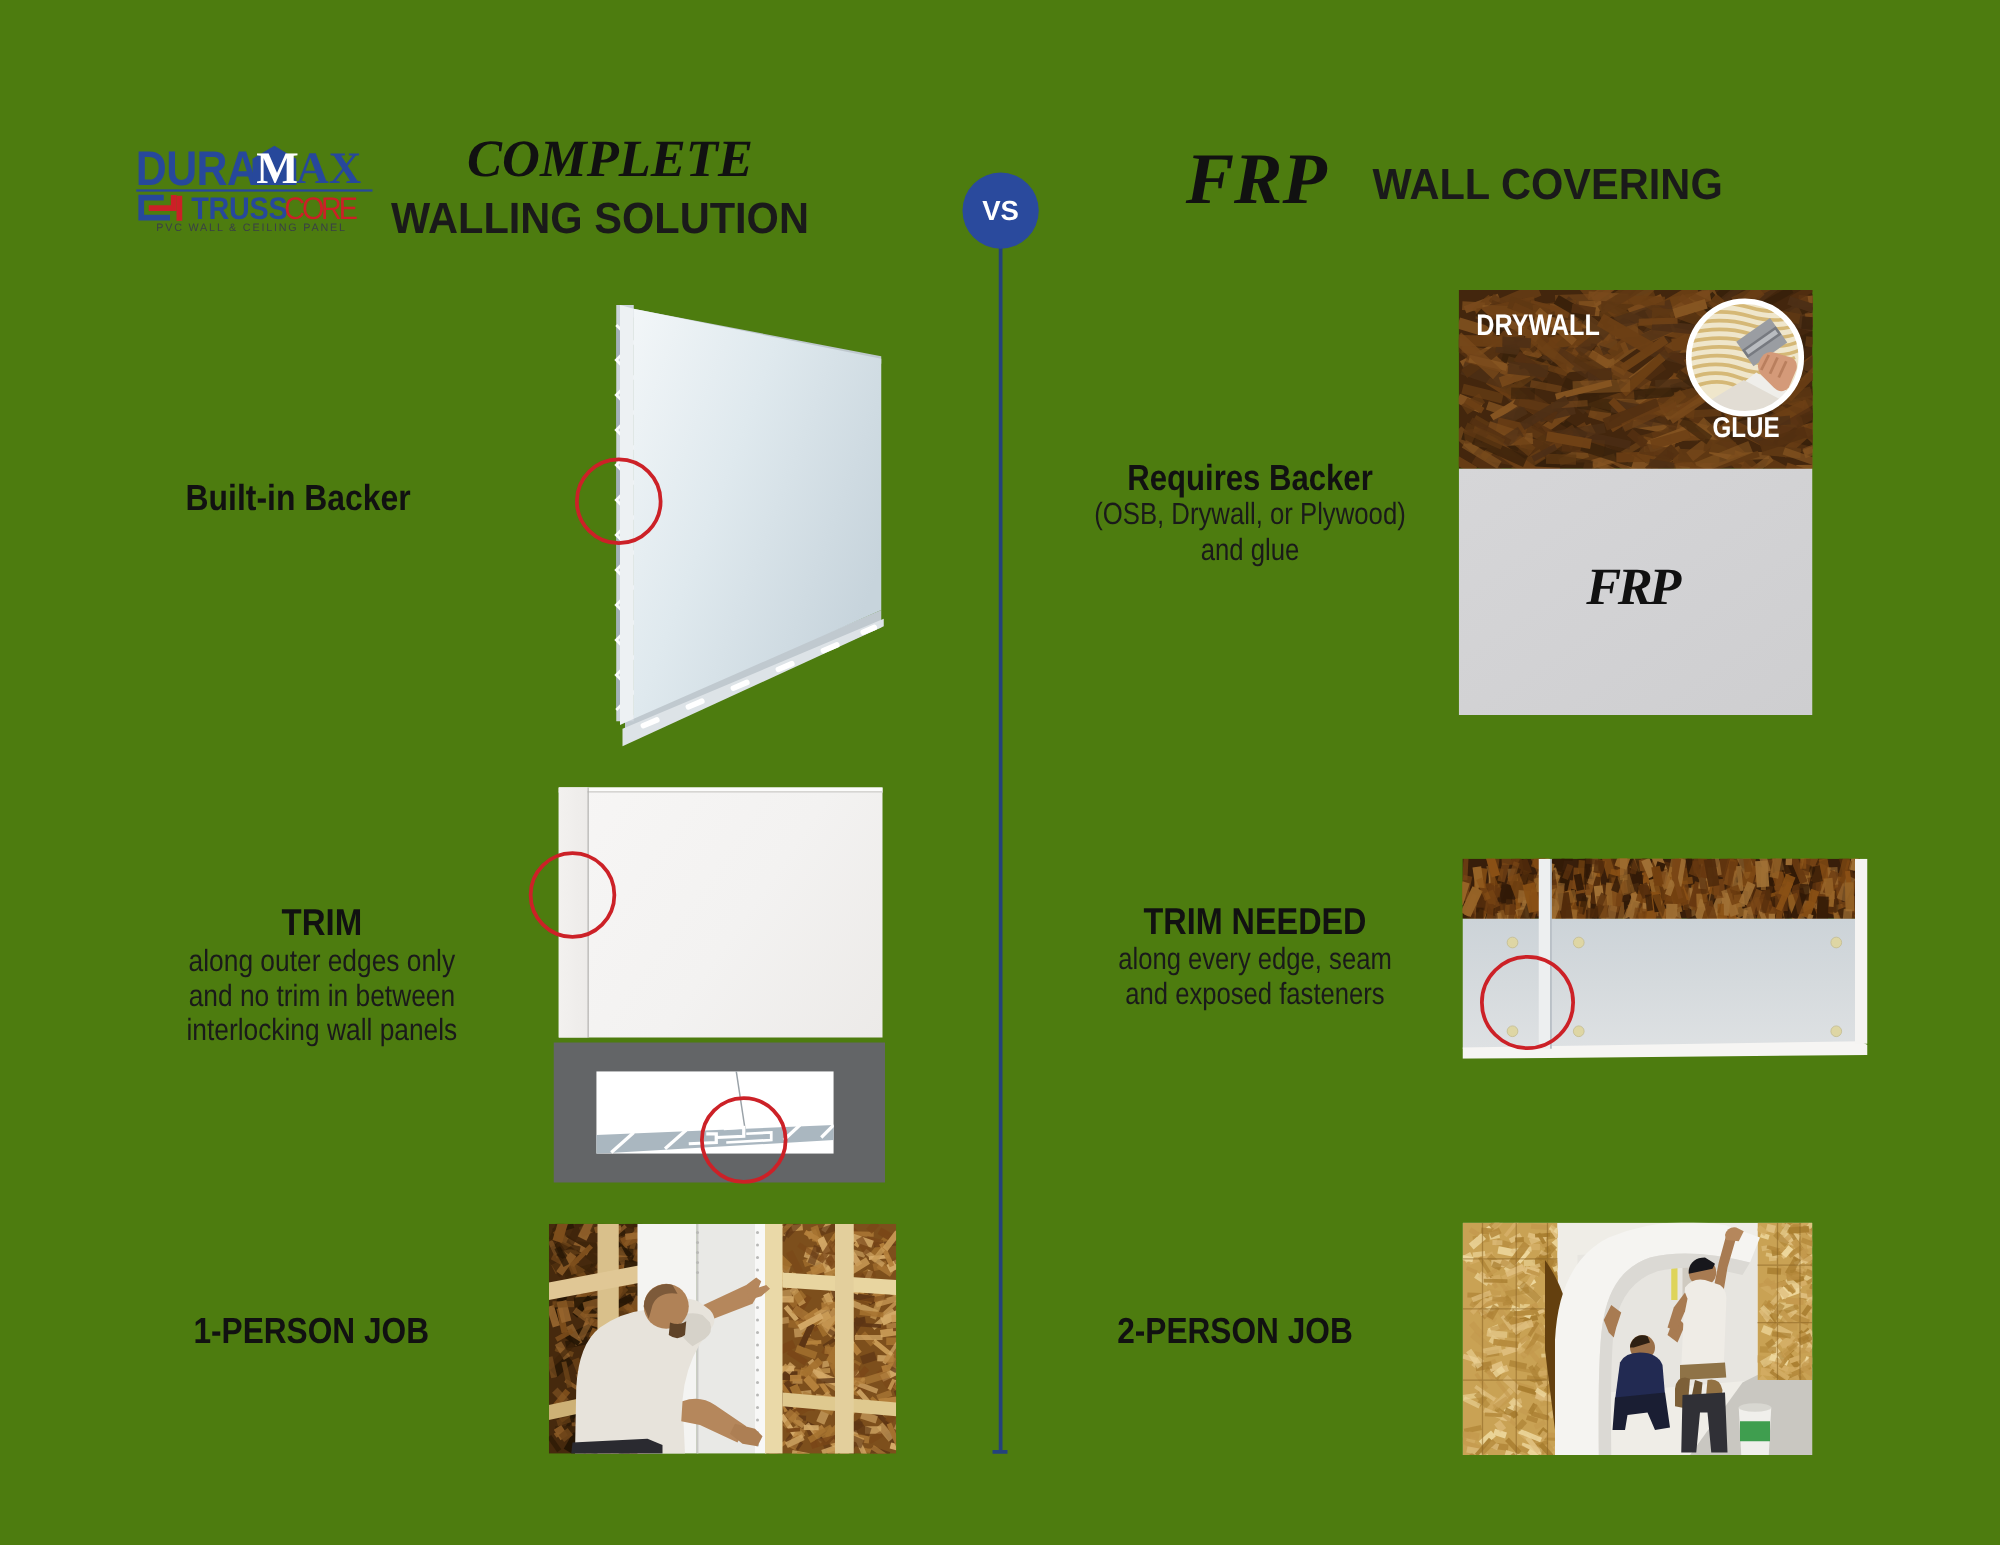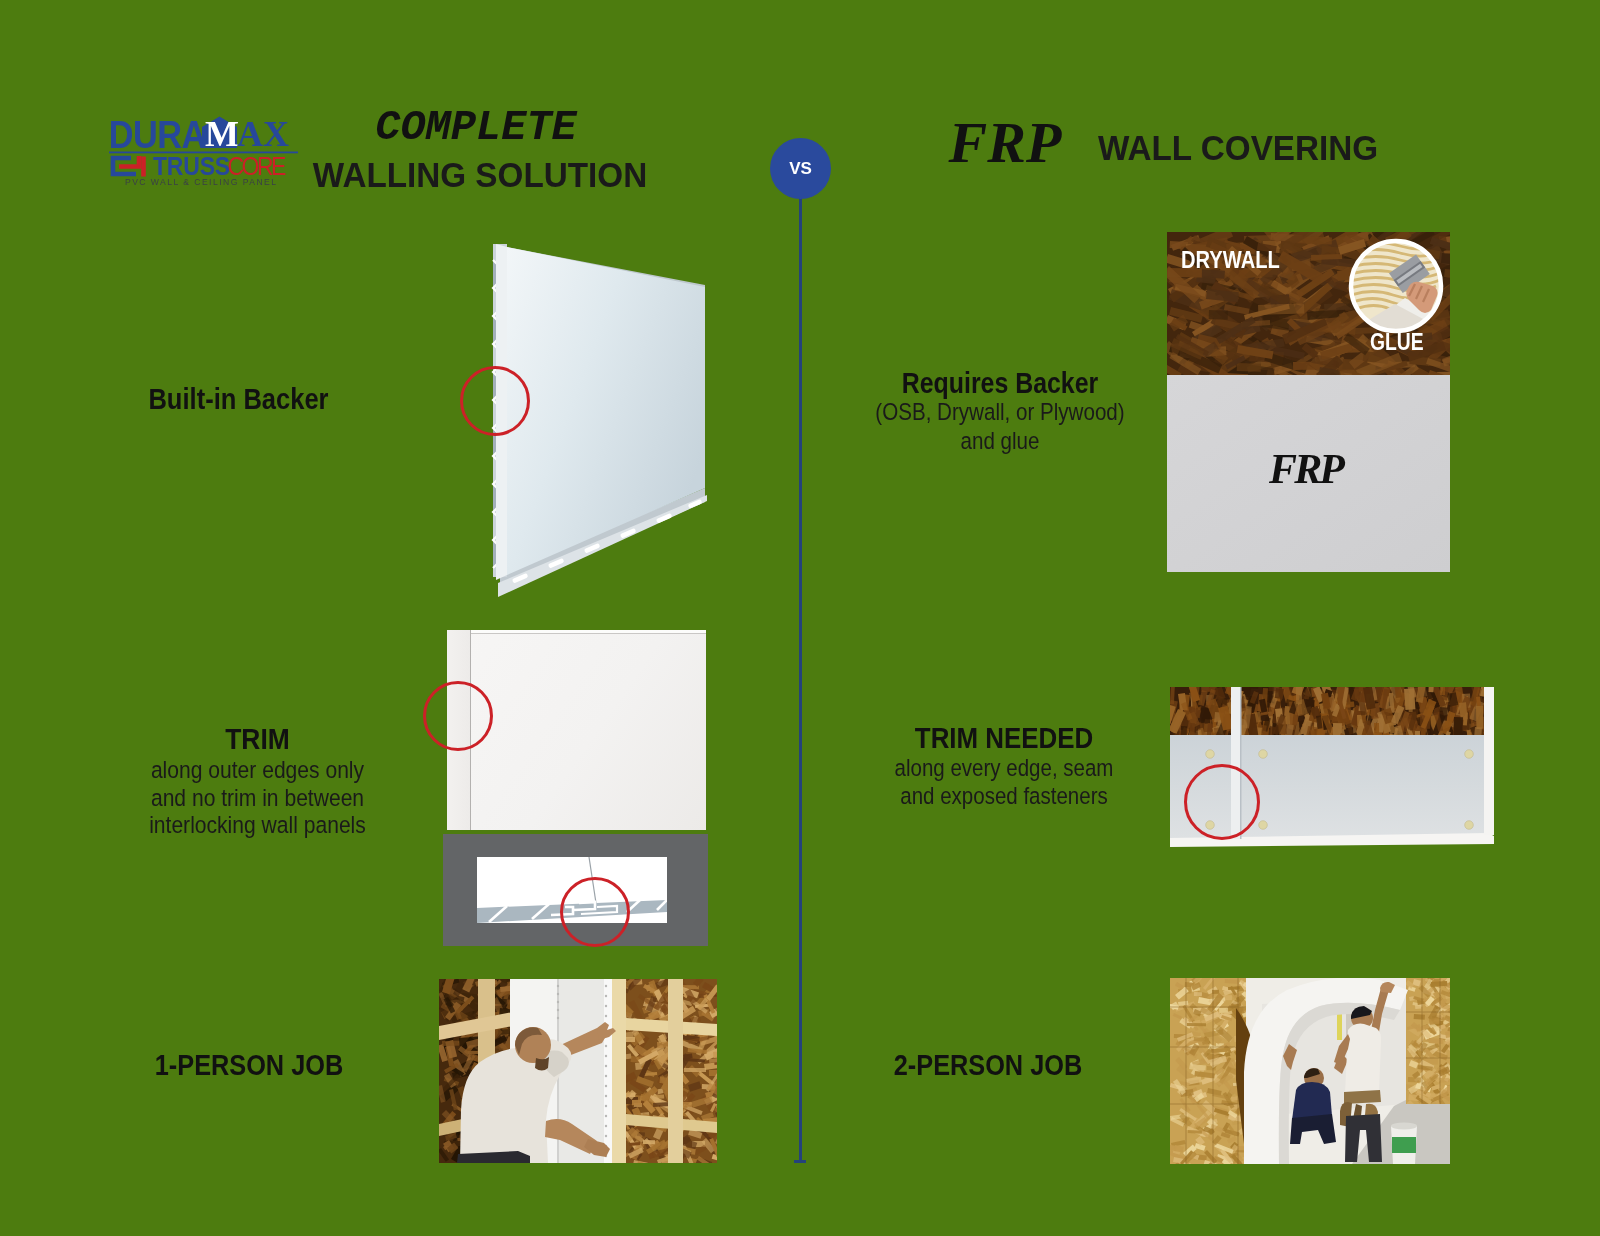--- a/index.html
+++ b/index.html
@@ -20,29 +20,29 @@
   <text x="131" y="38" font-family="Liberation Serif,serif" font-weight="bold" font-size="36" fill="#27489b">AX</text>
   <rect x="3" y="43.5" width="189" height="1.8" fill="#27489b"></rect>
   <polyline points="25,50 7,50 7,66 30,66" fill="none" stroke="#27489b" stroke-width="4.6"></polyline>
   <polyline points="13,58.5 33,58.5 33,48 " fill="none" stroke="#cc2027" stroke-width="4.6"></polyline>
   <line x1="37.5" y1="48.5" x2="37.5" y2="68.5" stroke="#cc2027" stroke-width="4.6"></line>
   <text x="51" y="67.5" font-weight="bold" font-size="25" fill="#27489b" transform="scale(0.92,1)" textLength="84">TRUSS</text>
   <text x="132" y="67.5" font-size="25" fill="#cc2027" transform="scale(0.92,1)" textLength="64">CORE</text>
   <text x="19" y="77" font-size="8.6" fill="#3a3f47" letter-spacing="1.45">PVC WALL &amp; CEILING PANEL</text>
 </svg>
 
-<div class="abs" style="left:296px;top:104px;width:360px;text-align:center;font-family:Liberation Mono, monospace;font-style:italic;font-weight:bold;font-size:42px;color:#111;">COMPLETE</div>
+<div class="abs" style="left:308px;top:104px;width:360px;text-align:center;font-family:Liberation Serif, serif;font-style:italic;font-weight:bold;font-size:42px;color:#111;">COMPLETE</div>
 
 <div class="abs" style="left:300px;top:155px;width:360px;text-align:center;font-weight:bold;font-size:35px;color:#1a1a1a;transform:scaleX(0.95);">WALLING SOLUTION</div>
 
 <div class="abs" style="left:799px;top:196px;width:2.5px;height:966px;background:#24427c;"></div>
 
 <div class="abs" style="left:794px;top:1160px;width:12px;height:3px;background:#24427c;"></div>
 
-<div class="abs" style="left:770px;top:138px;width:61px;height:61px;border-radius:50%;background:#2a4a9d;color:#fff;font-weight:bold;font-size:17px;text-align:center;line-height:61px;">VS</div>
+<div class="abs" style="left:770px;top:138px;width:61px;height:61px;border-radius:50%;background:#2a4a9d;color:#fff;font-weight:bold;font-size:22px;text-align:center;line-height:61px;">VS</div>
 
 <div class="abs" style="left:940px;top:109px;width:130px;text-align:center;font-family:'Liberation Serif',serif;font-style:italic;font-weight:bold;font-size:58px;color:#111;">FRP</div>
 
 <div class="abs" style="left:1098px;top:128px;width:300px;font-weight:bold;font-size:35px;color:#1a1a1a;transform:scaleX(0.95);transform-origin:0 0;">WALL COVERING</div>
 
 <div class="abs lbl" style="left:41px;top:383px;width:395px;font-size:29px;transform:scaleX(0.88);">Built-in Backer</div>
 
 <div class="abs lbl" style="left:60px;top:722px;width:395px;font-size:30px;transform:scaleX(0.88);">TRIM</div>
 
 <div class="abs body" style="left:60px;top:756px;width:395px;font-size:24.5px;line-height:27.5px;transform:scaleX(0.86);">along outer edges only<br>and no trim in between<br>interlocking wall panels</div>

